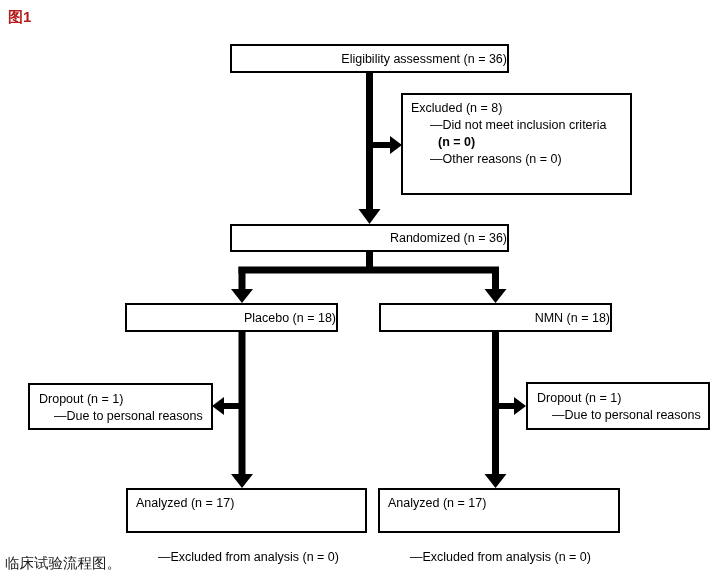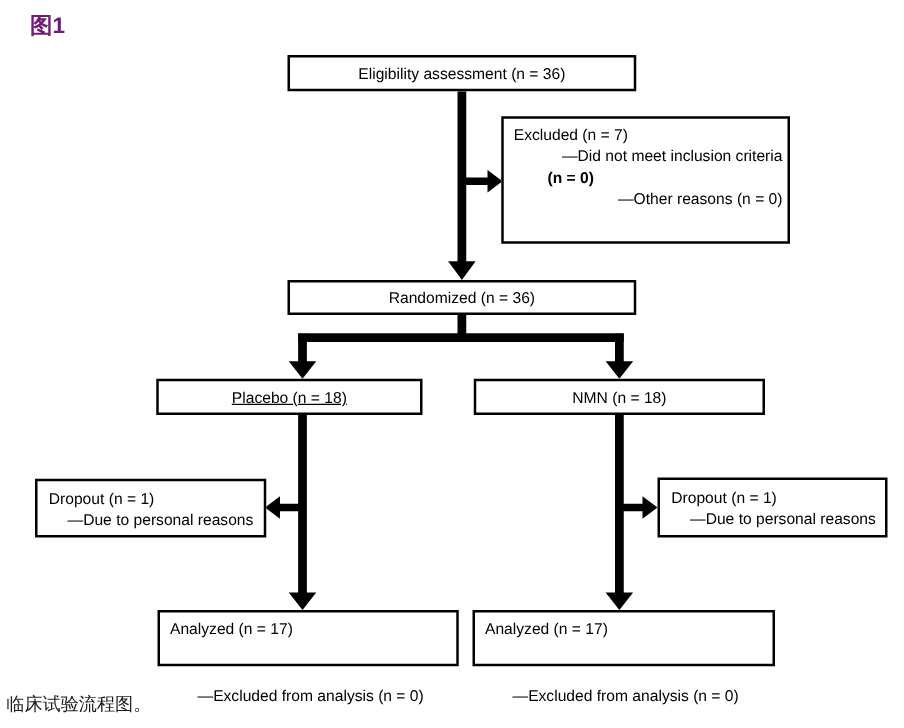--- a/index.html
+++ b/index.html
@@ -5,42 +5,42 @@
   html,body{margin:0;padding:0;background:#ffffff;}
   #screen{
     position:relative;
     width:723px;height:582px;
     background:#ffffff;
     font-family:"Liberation Sans","DejaVu Sans",sans-serif;
     color:#000;
     overflow:hidden;
   }
   #figure-label{
-    position:absolute;left:24px;top:8px;
-    font-size:18px;font-weight:bold;color:#701a75;
+    position:absolute;left:8px;top:8px;
+    font-size:15px;font-weight:bold;color:#b91c1c;
   }
   #caption{
     position:absolute;left:5px;top:554px;
     font-size:14.5px;color:#1c1c1c;
   }
   .box{
     position:absolute;
     background:#ffffff;
     border:2px solid #000;
     box-sizing:border-box;
     font-size:12.5px;
     line-height:16px;
     white-space:nowrap;
   }
   .box.center{
-    display:flex;align-items:center;justify-content:center;
+    display:flex;align-items:center;justify-content:flex-end;
   }
   .box.multi{padding-top:5px;padding-left:8px;padding-right:4px;}
   .box.multi .line{display:block;line-height:17px;}
-  .indent-lg{padding-left:19px;text-align:right;}
+  .indent-lg{padding-left:19px;}
   .indent-wrap{padding-left:27px;font-weight:bold;}
   .indent-md{padding-left:22px;margin-top:37px;}
   .indent-sm{padding-left:4px;margin-left:11px;}
   #connectors{position:absolute;left:0;top:0;pointer-events:none;}
   #connectors path{stroke:#000;fill:none;}
   #connectors polygon{fill:#000;stroke:none;}
 </style>
 </head>
 <body>
 
@@ -76,31 +76,31 @@
 
     <path d="M495.5 406 L515 406" stroke-width="6"></path>
     <polygon points="514,397 514,415 526,406"></polygon>
   </svg>
 
   <div class="box center" style="left:230px;top:44px;width:279px;height:29px;">
     <span>Eligibility assessment (n = 36)</span>
   </div>
 
   <div class="box multi" style="left:401px;top:93px;width:231px;height:102px;">
-    <span class="line">Excluded (n = 7)</span>
+    <span class="line">Excluded (n = 8)</span>
     <span class="line indent-lg">—Did not meet inclusion criteria</span>
     <span class="line indent-wrap">(n = 0)</span>
     <span class="line indent-lg">—Other reasons (n = 0)</span>
   </div>
 
   <div class="box center" style="left:230px;top:224px;width:279px;height:28px;">
     <span>Randomized (n = 36)</span>
   </div>
 
-  <div class="box center" style="left:125px;top:303px;width:213px;height:29px;text-decoration:underline;">
+  <div class="box center" style="left:125px;top:303px;width:213px;height:29px;">
     <span>Placebo (n = 18)</span>
   </div>
 
   <div class="box center" style="left:379px;top:303px;width:233px;height:29px;">
     <span>NMN (n = 18)</span>
   </div>
 
   <div class="box multi" style="left:28px;top:383px;width:185px;height:47px;padding-top:6px;padding-left:9px;">
     <span class="line">Dropout (n = 1)</span>
     <span class="line indent-sm">—Due to personal reasons</span>

